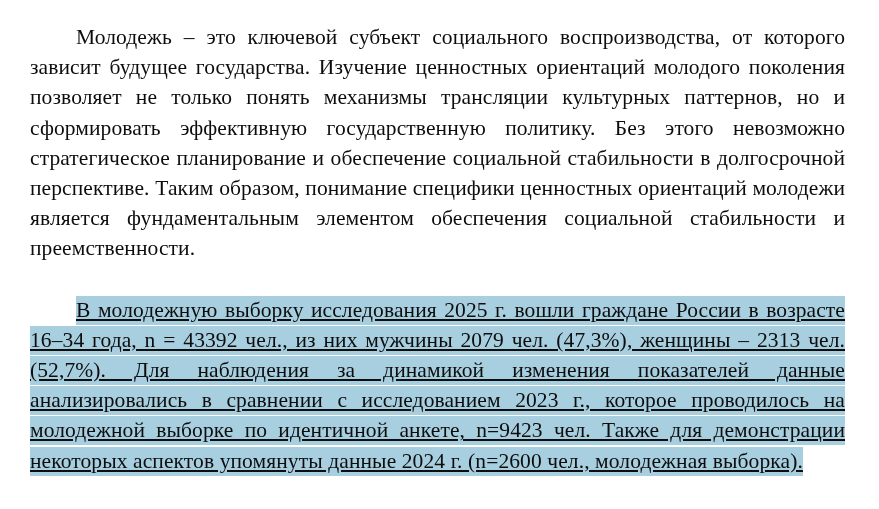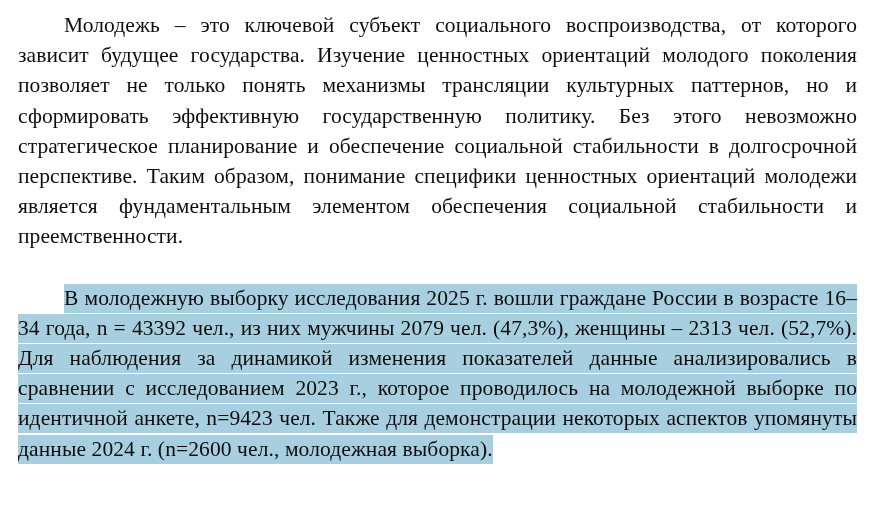--- a/index.html
+++ b/index.html
@@ -19,30 +19,31 @@
     width: 879px;
     height: 509px;
     box-sizing: border-box;
     padding: 10px 22px 0 18px;
   }
   .para {
     font-size: 21.5px;
     line-height: 30.2px;
     text-align: justify;
     text-justify: inter-word;
-    margin: 0;
+    margin: 12px;
     hyphens: manual;
     letter-spacing: 0.1px;
   }
   .para .indent {
     display: inline-block;
     width: 46px;
   }
   .para-2 {
     margin-top: 31px;
+    text-decoration: underline;
   }
   .hl {
     background: #a8cfe0;
     box-decoration-break: clone;
     -webkit-box-decoration-break: clone;
     padding: 2px 0 3px 0;
   }
   .hl-lead {
     display: inline-block;
     width: 46px;

